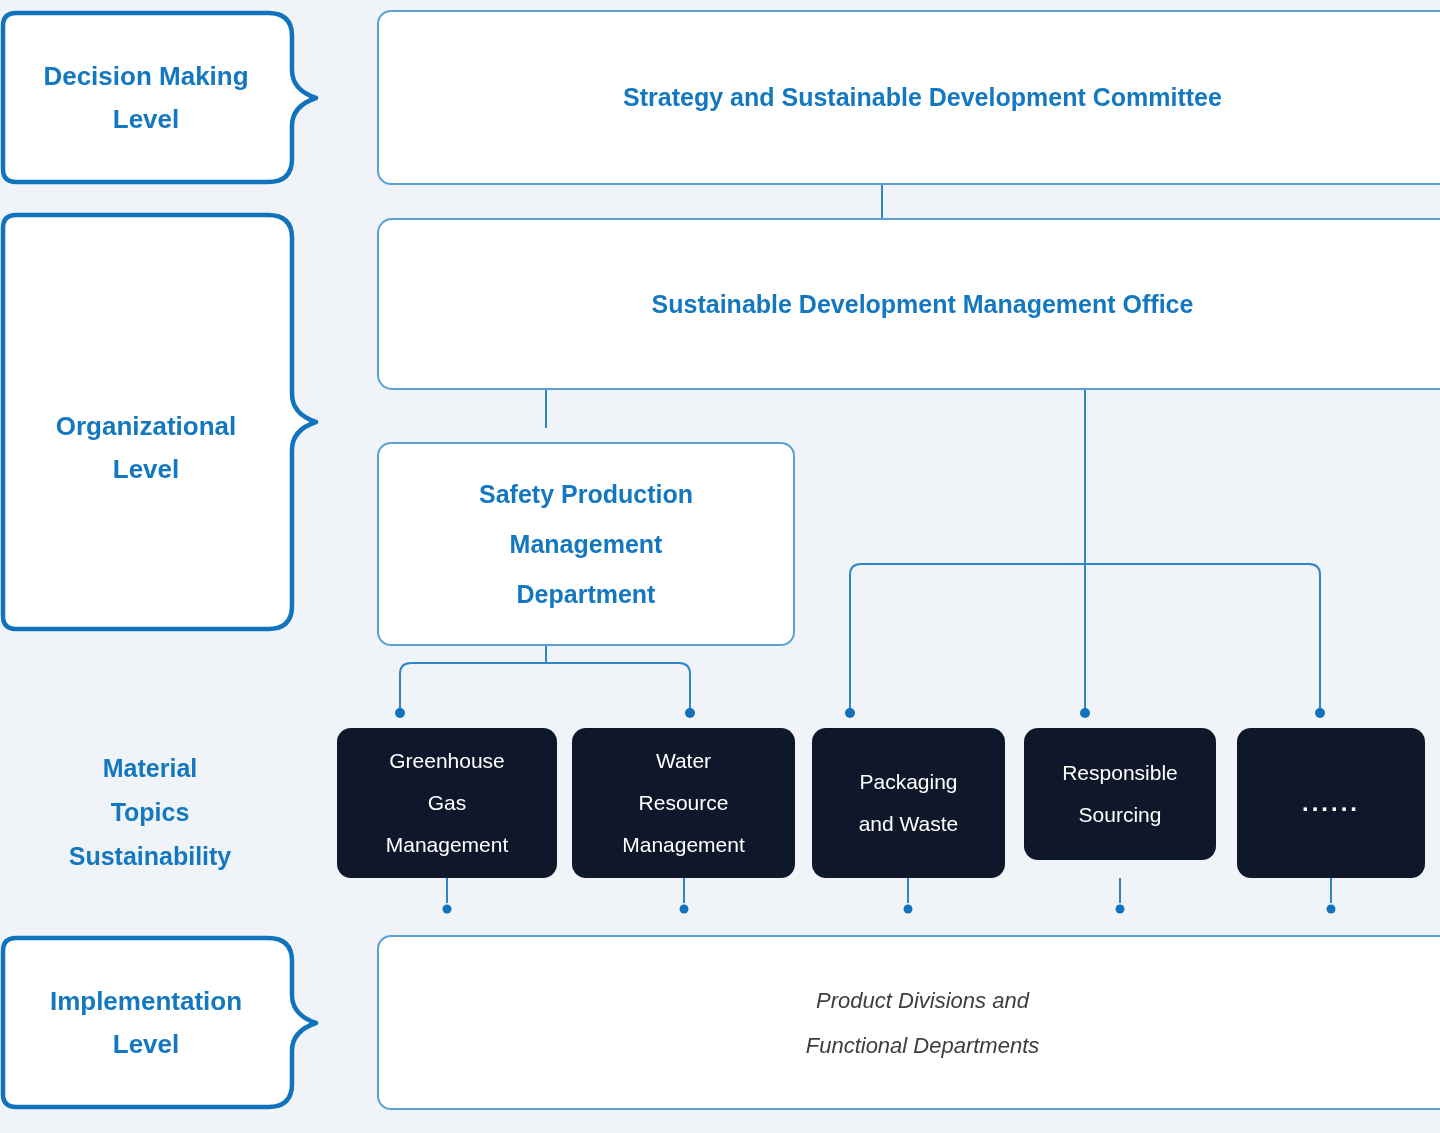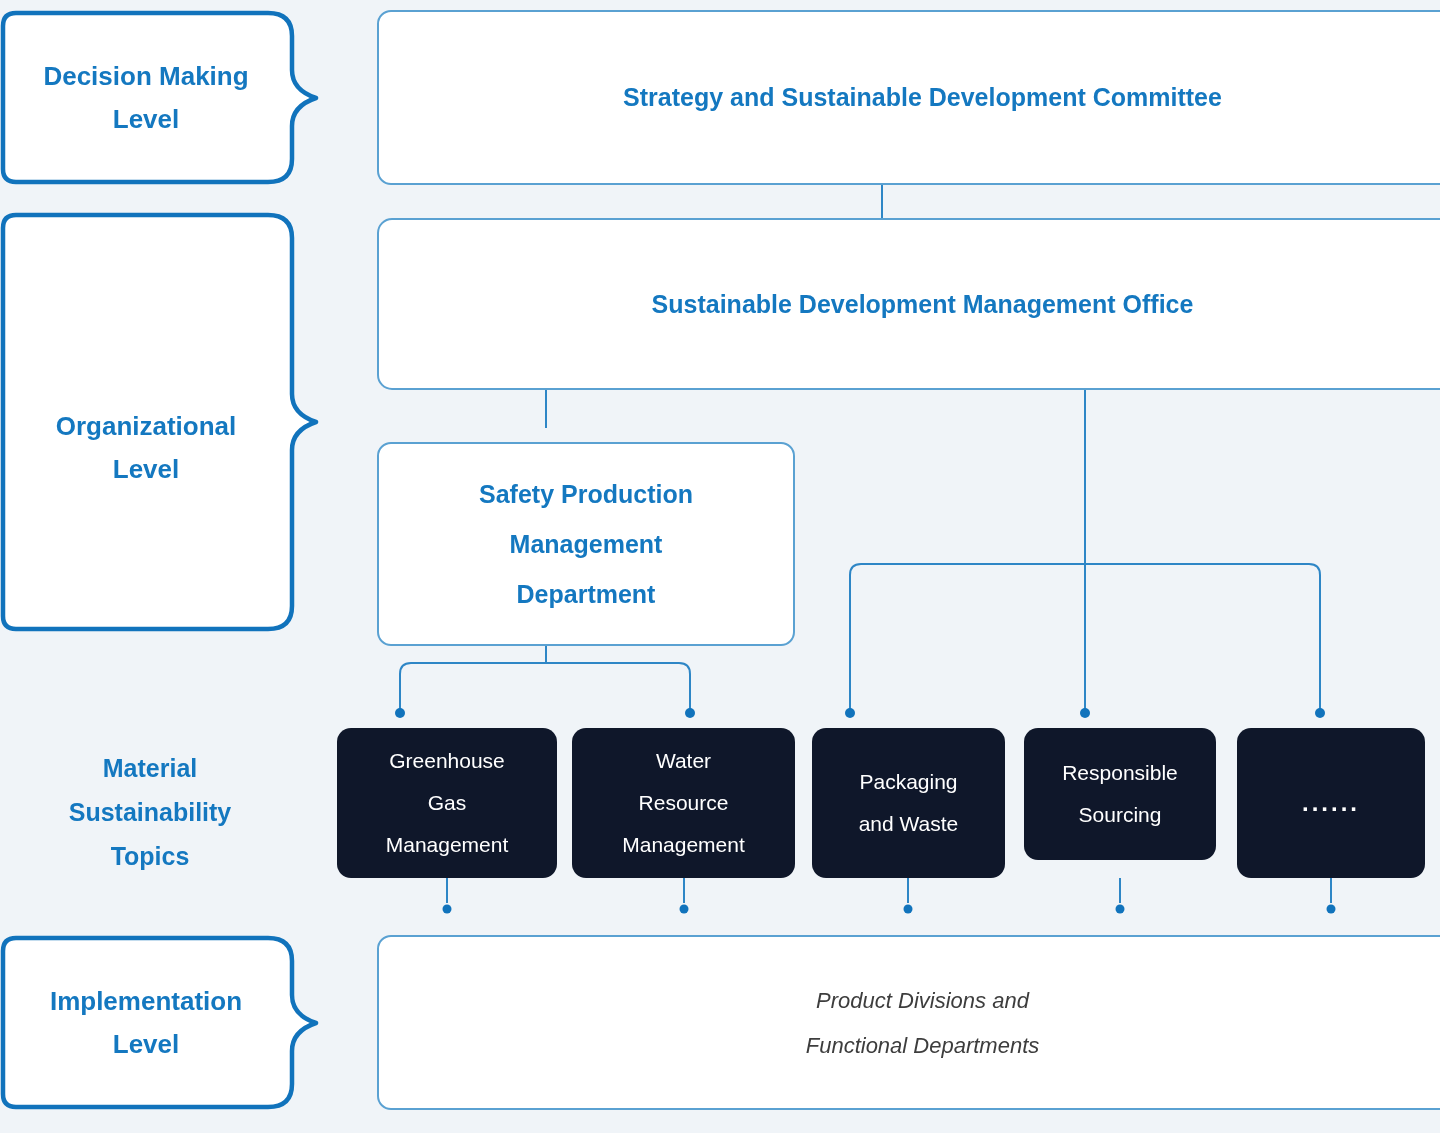--- a/index.html
+++ b/index.html
@@ -94,22 +94,22 @@
       <path d="M 16 3 H 268 Q 292 3 292 26 V 182 Q 292 202 316 210 Q 292 218 292 238 V 394 Q 292 417 268 417 H 16 Q 3 417 3 404 V 16 Q 3 3 16 3 Z"></path>
     </svg>
     <div class="level-text">
       <span class="ln">Organizational</span>
       <span class="ln">Level</span>
     </div>
   </div>
 
   <div class="material-label">
     <span class="ln">Material</span>
+    <span class="ln">Topics</span>
     <span class="ln">Sustainability</span>
-    <span class="ln">Topics</span>
   </div>
 
   <div class="level-label" style="left:0; top:935px; width:322px; height:175px;">
     <svg width="322" height="175" viewBox="0 0 322 175">
       <path d="M 16 3 H 268 Q 292 3 292 26 V 60 Q 292 80 316 88 Q 292 96 292 116 V 149 Q 292 172 268 172 H 16 Q 3 172 3 159 V 16 Q 3 3 16 3 Z"></path>
     </svg>
     <div class="level-text">
       <span class="ln">Implementation</span>
       <span class="ln">Level</span>
     </div>

